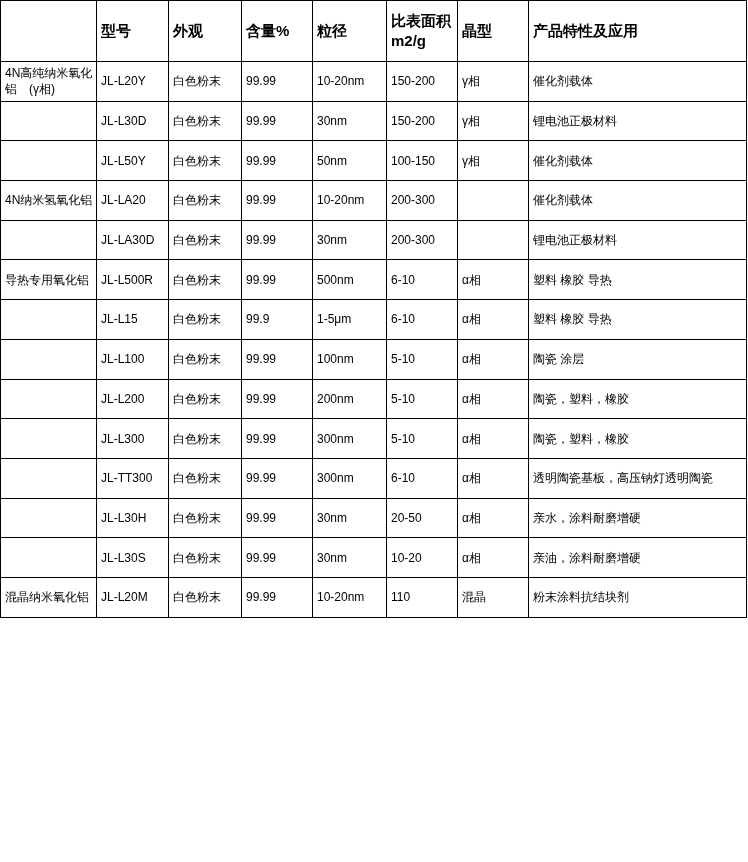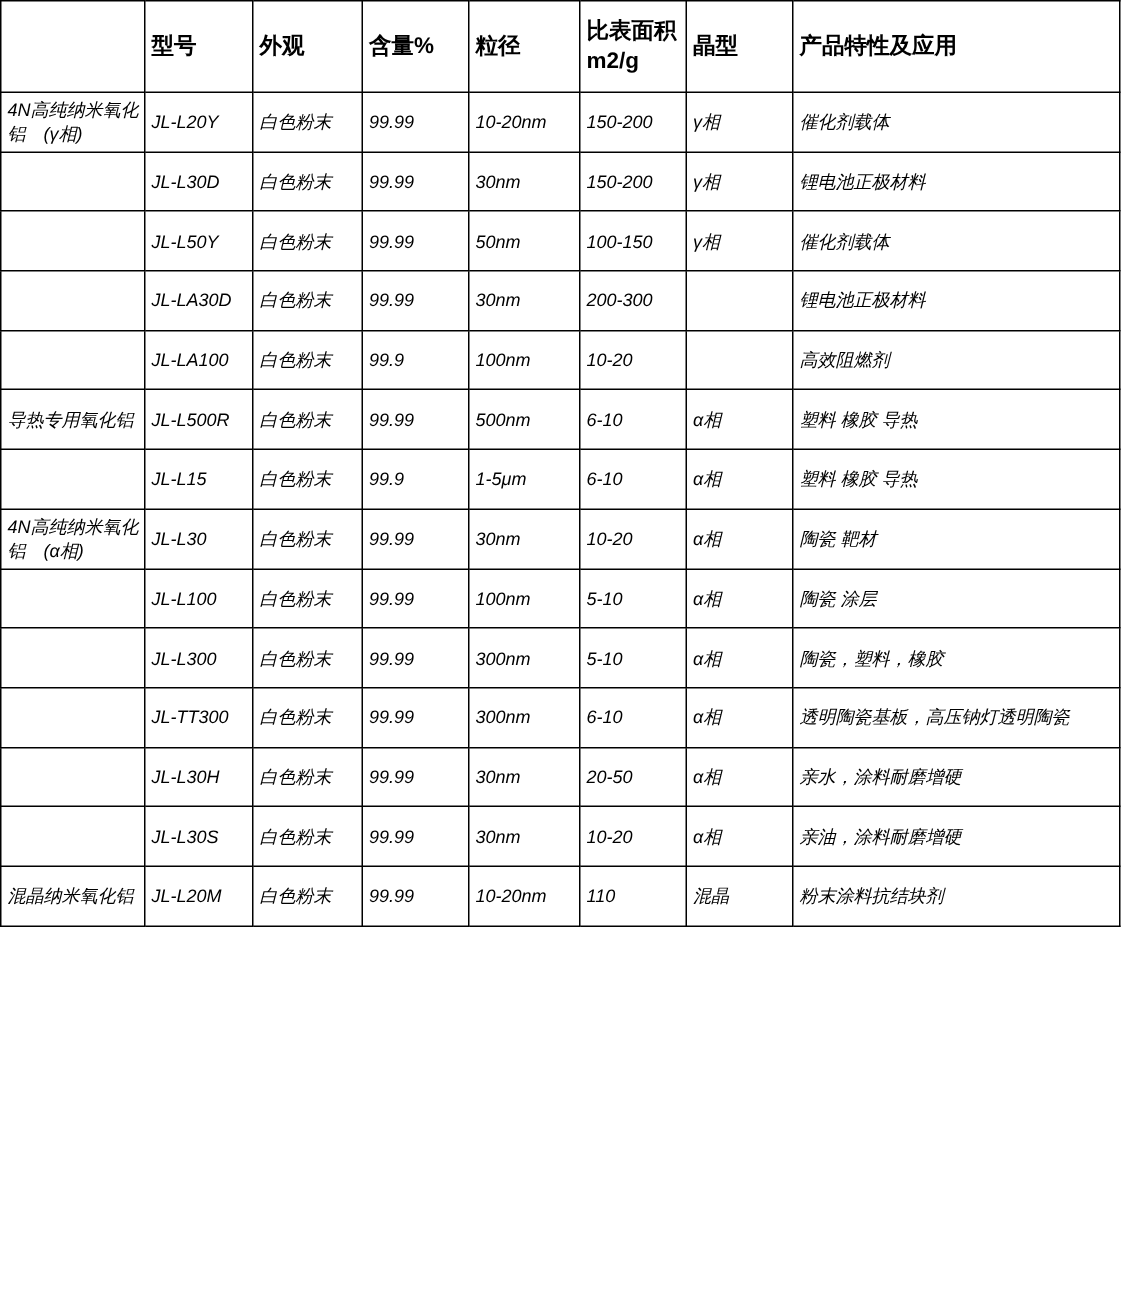--- a/index.html
+++ b/index.html
@@ -40,21 +40,20 @@
     height: 61px;
     padding-left: 20px;
   }
   table.spec-table th {
     font-size: 15px;
     font-weight: bold;
     line-height: 20px;
   }
   table.spec-table tbody tr {
     height: 39.7px;
-    font-style: italic;
   }
   table.spec-table td {
     font-size: 12px;
     line-height: 16px;
   }
   
   col.col-category    { width: 96px; }
   col.col-model       { width: 72px; }
   col.col-appearance  { width: 73px; }
   col.col-content     { width: 71px; }
@@ -120,78 +119,78 @@
           <td class="col-category"></td>
           <td class="col-model">JL-L50Y</td>
           <td class="col-appearance">白色粉末</td>
           <td class="col-content">99.99</td>
           <td class="col-size">50nm</td>
           <td class="col-surface">100-150</td>
           <td class="col-crystal">γ相</td>
           <td class="col-application">催化剂载体</td>
         </tr>
         <tr>
+          <td class="col-category">4N纳米氢氧化铝</td>
+          <td class="col-model">JL-LA20</td>
+          <td class="col-appearance">白色粉末</td>
+          <td class="col-content">99.99</td>
+          <td class="col-size">10-20nm</td>
+          <td class="col-surface">200-300</td>
+          <td class="col-crystal"></td>
+          <td class="col-application">催化剂载体</td>
+        </tr>
+        <tr>
           <td class="col-category"></td>
           <td class="col-model">JL-LA30D</td>
           <td class="col-appearance">白色粉末</td>
           <td class="col-content">99.99</td>
           <td class="col-size">30nm</td>
           <td class="col-surface">200-300</td>
           <td class="col-crystal"></td>
           <td class="col-application">锂电池正极材料</td>
         </tr>
         <tr>
-          <td class="col-category"></td>
-          <td class="col-model">JL-LA100</td>
-          <td class="col-appearance">白色粉末</td>
-          <td class="col-content">99.9</td>
-          <td class="col-size">100nm</td>
-          <td class="col-surface">10-20</td>
-          <td class="col-crystal"></td>
-          <td class="col-application">高效阻燃剂</td>
-        </tr>
-        <tr>
           <td class="col-category">导热专用氧化铝</td>
           <td class="col-model">JL-L500R</td>
           <td class="col-appearance">白色粉末</td>
           <td class="col-content">99.99</td>
           <td class="col-size">500nm</td>
           <td class="col-surface">6-10</td>
           <td class="col-crystal">α相</td>
           <td class="col-application">塑料 橡胶 导热</td>
         </tr>
         <tr>
           <td class="col-category"></td>
           <td class="col-model">JL-L15</td>
           <td class="col-appearance">白色粉末</td>
           <td class="col-content">99.9</td>
           <td class="col-size">1-5μm</td>
           <td class="col-surface">6-10</td>
           <td class="col-crystal">α相</td>
           <td class="col-application">塑料 橡胶 导热</td>
         </tr>
         <tr>
-          <td class="col-category">4N高纯纳米氧化铝　(α相)</td>
-          <td class="col-model">JL-L30</td>
-          <td class="col-appearance">白色粉末</td>
-          <td class="col-content">99.99</td>
-          <td class="col-size">30nm</td>
-          <td class="col-surface">10-20</td>
-          <td class="col-crystal">α相</td>
-          <td class="col-application">陶瓷  靶材</td>
-        </tr>
-        <tr>
           <td class="col-category"></td>
           <td class="col-model">JL-L100</td>
           <td class="col-appearance">白色粉末</td>
           <td class="col-content">99.99</td>
           <td class="col-size">100nm</td>
           <td class="col-surface">5-10</td>
           <td class="col-crystal">α相</td>
           <td class="col-application">陶瓷 涂层</td>
+        </tr>
+        <tr>
+          <td class="col-category"></td>
+          <td class="col-model">JL-L200</td>
+          <td class="col-appearance">白色粉末</td>
+          <td class="col-content">99.99</td>
+          <td class="col-size">200nm</td>
+          <td class="col-surface">5-10</td>
+          <td class="col-crystal">α相</td>
+          <td class="col-application">陶瓷，塑料，橡胶</td>
         </tr>
         <tr>
           <td class="col-category"></td>
           <td class="col-model">JL-L300</td>
           <td class="col-appearance">白色粉末</td>
           <td class="col-content">99.99</td>
           <td class="col-size">300nm</td>
           <td class="col-surface">5-10</td>
           <td class="col-crystal">α相</td>
           <td class="col-application">陶瓷，塑料，橡胶</td>

